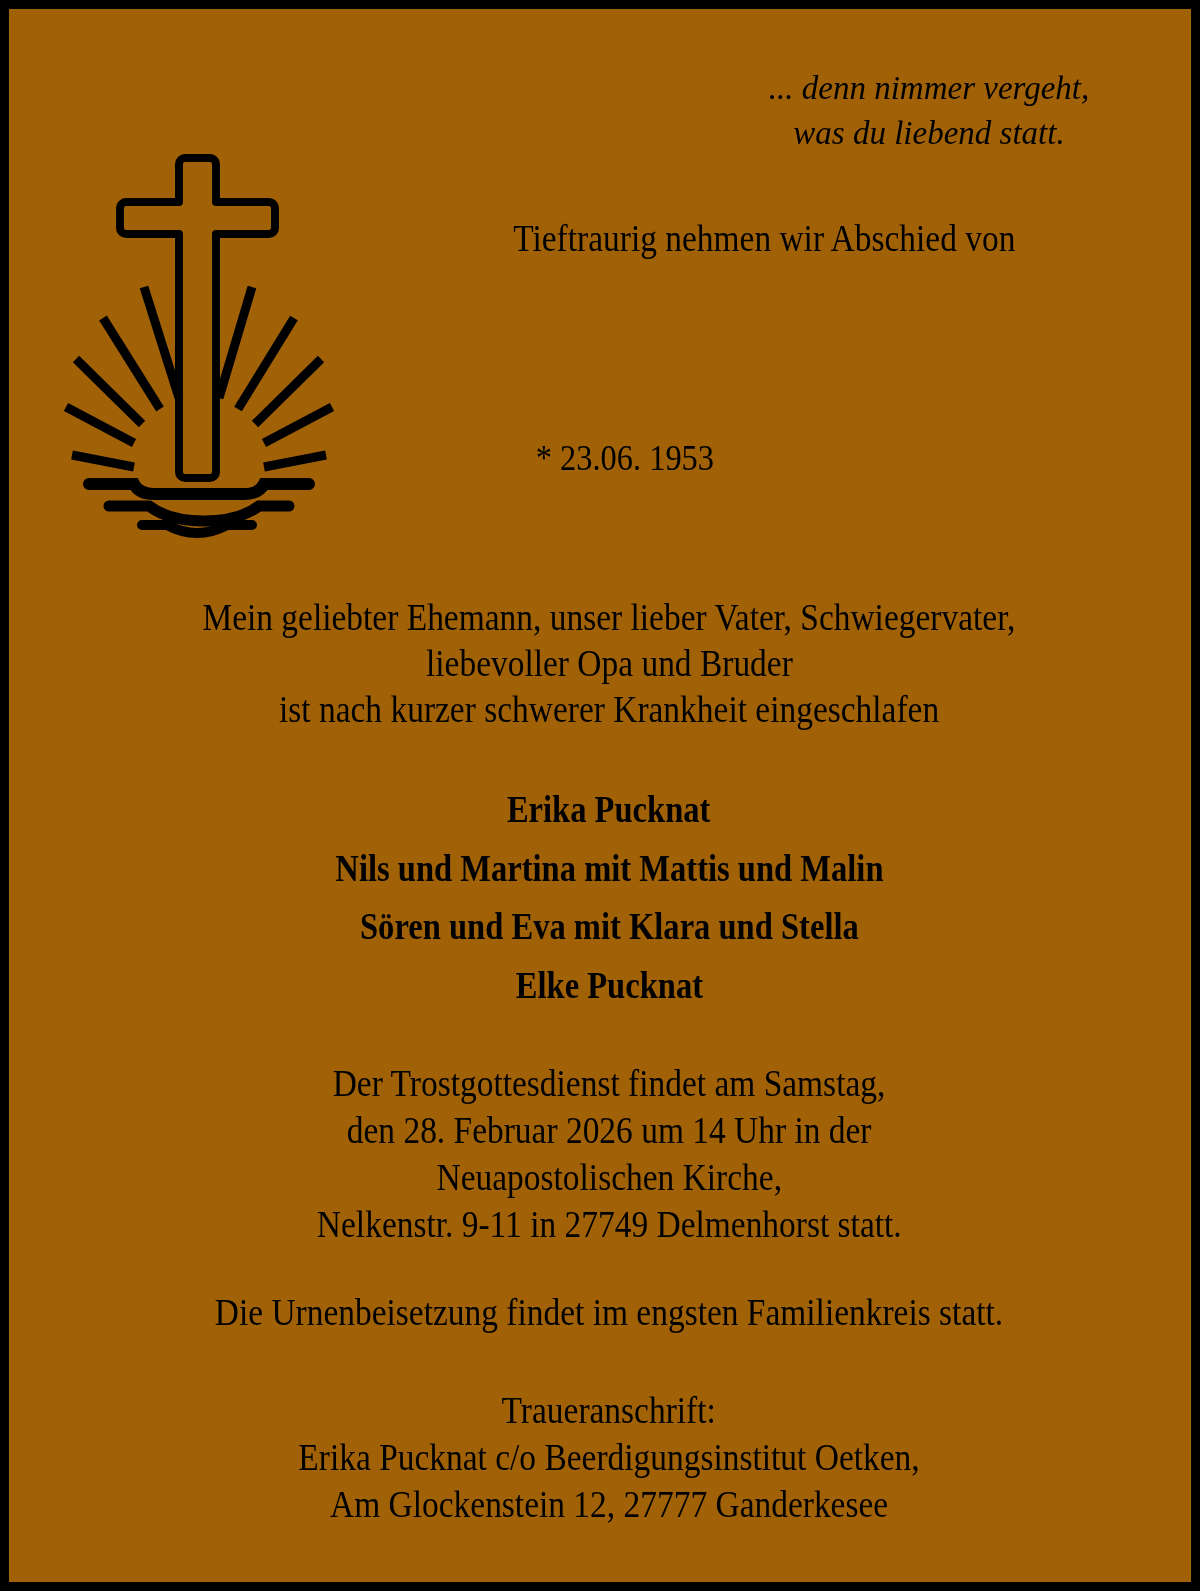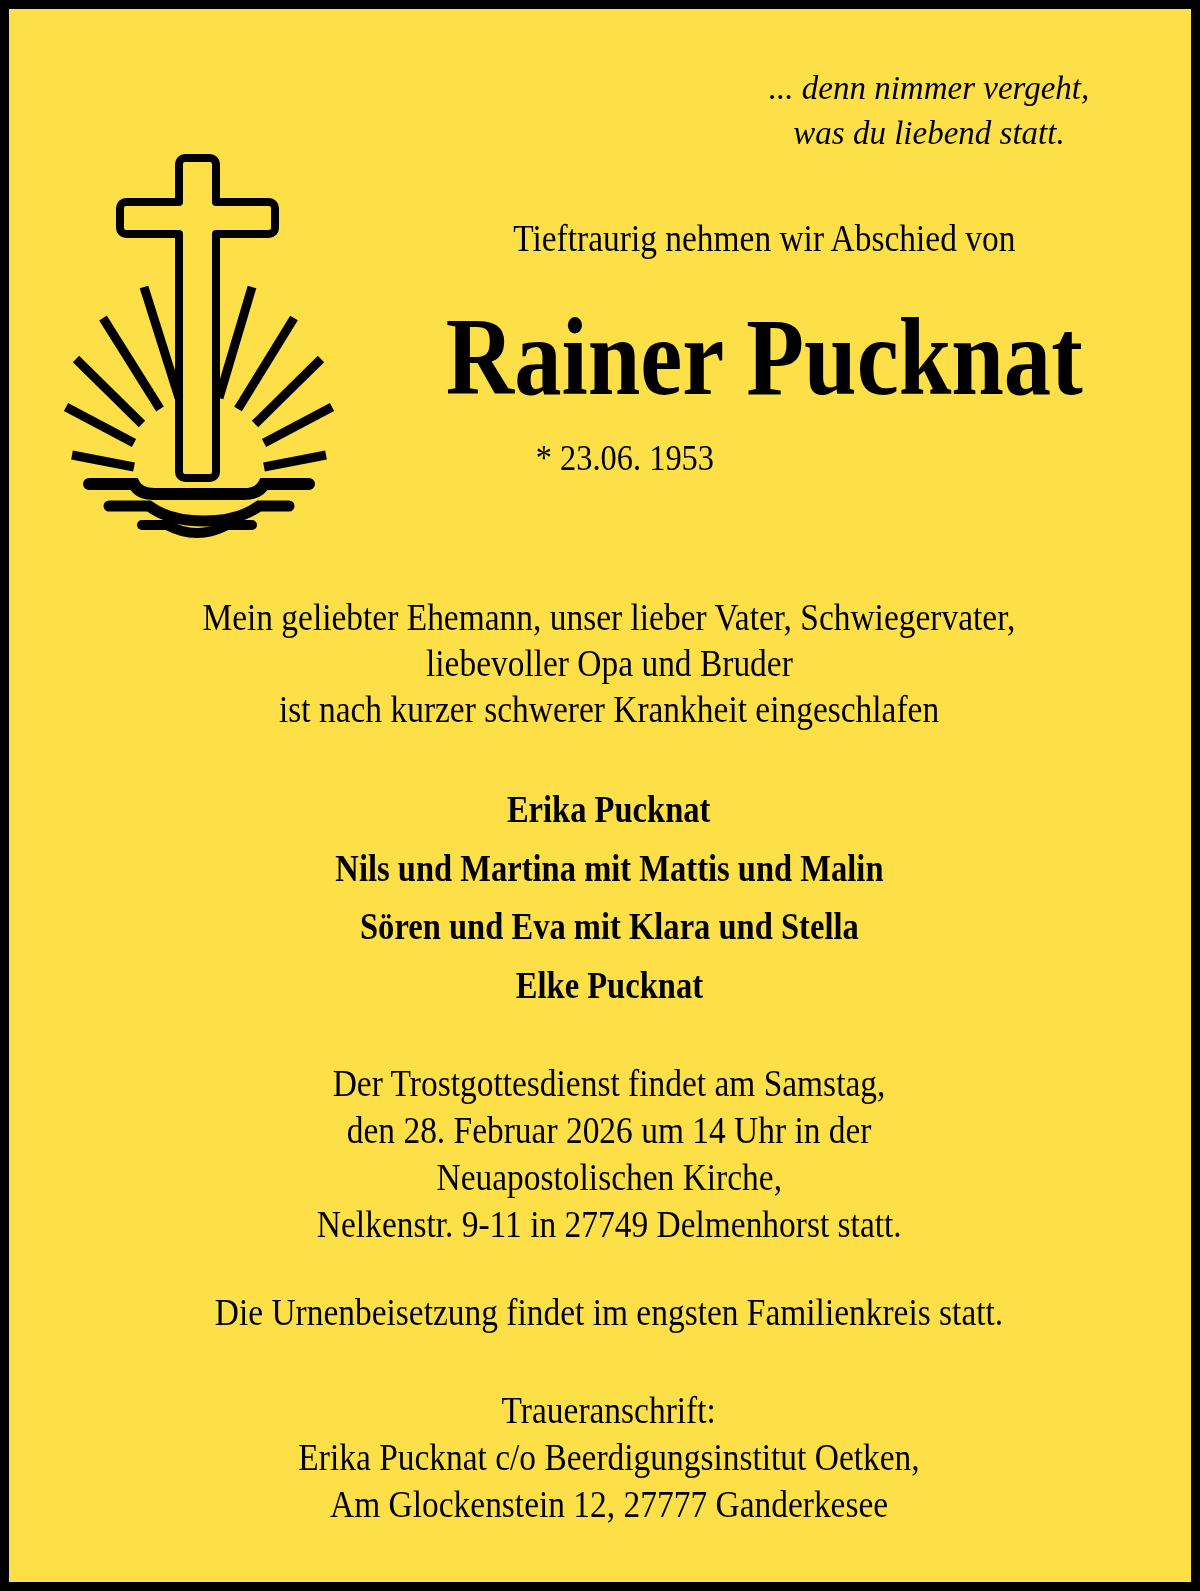--- a/index.html
+++ b/index.html
@@ -2,21 +2,21 @@
 <html><head>
   <meta charset="utf-8">
   <style>
     html, body { margin: 0; padding: 0; background: #ffffff; }
     body { width: 1200px; height: 1591px; position: relative; overflow: hidden; }
     .frame {
       position: absolute; left: 0; top: 0;
       width: 1200px; height: 1591px;
       box-sizing: border-box;
       border: 9px solid #000000;
-      background: #fde047;
+      background: #a16207;
     }
     .serif { font-family: "Liberation Serif", "DejaVu Serif", serif; color: #000; }
     .quote {
       position: absolute; left: 700px; width: 440px; text-align: center;
       font-style: italic; font-size: 33px; line-height: 45px; top: 57px;
     }
     .intro {
       position: absolute; left: 440px; width: 630px; text-align: center;
       top: 207px; font-size: 38px; line-height: 44px; font-family: Liberation Serif, serif;
     }
@@ -76,23 +76,20 @@
 
   <div class="quote serif" style="position:absolute;">
     <div>... denn nimmer vergeht,</div>
     <div>was du liebend statt.</div>
   </div>
 
   <div class="intro serif">
     <span>Tieftraurig nehmen wir Abschied von</span>
   </div>
 
-  <div class="name serif">
-    <span>Rainer Pucknat</span>
-  </div>
 
   <div class="dates-left serif">
     <div><span>* 23.06. 1953</span></div>
   </div>
 
 
   <div class="block msg serif">
     <div><span>Mein geliebter Ehemann, unser lieber Vater, Schwiegervater,</span></div>
     <div><span>liebevoller Opa und Bruder</span></div>
     <div><span>ist nach kurzer schwerer Krankheit eingeschlafen</span></div>

